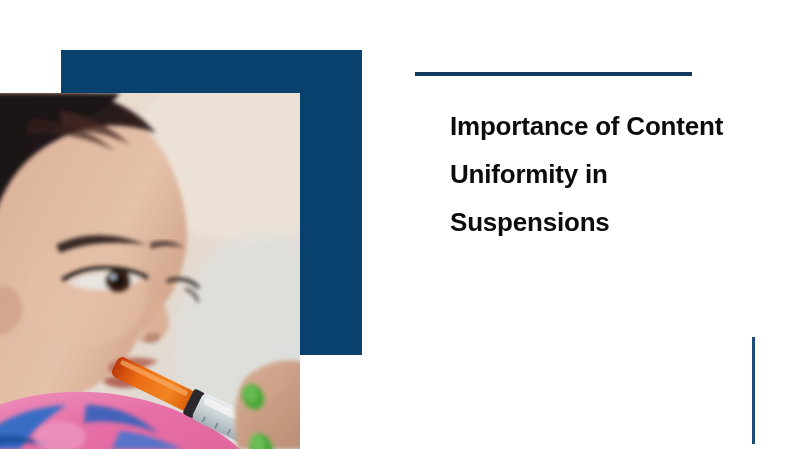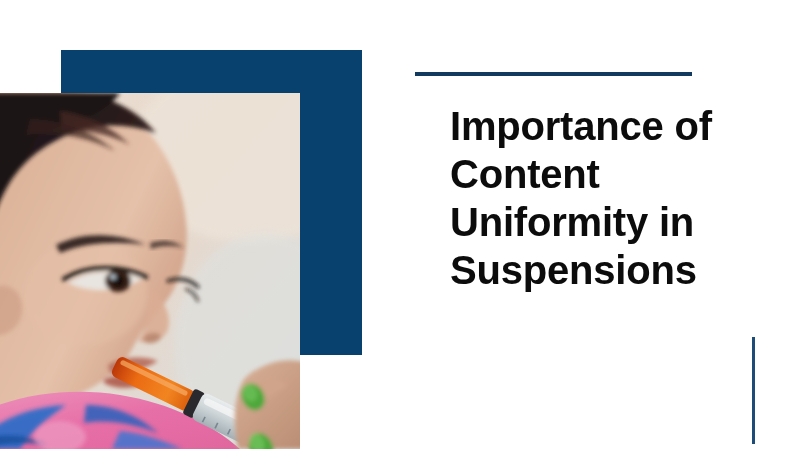--- a/index.html
+++ b/index.html
@@ -50,21 +50,21 @@
     height: 4px;
     background: #123A5E;
   }
   .title {
     position: absolute;
     left: 450px;
     top: 102px;
     width: 300px;
     margin: 0;
     font-family: "Liberation Sans", sans-serif;
-    font-size: 40px;
+    font-size: 26px;
     font-weight: bold;
     line-height: 48px;
     letter-spacing: -0.2px;
     color: #0c0c0c;
     white-space: pre-line;
   }
 
   
   .vertical-rule {
     position: absolute;

